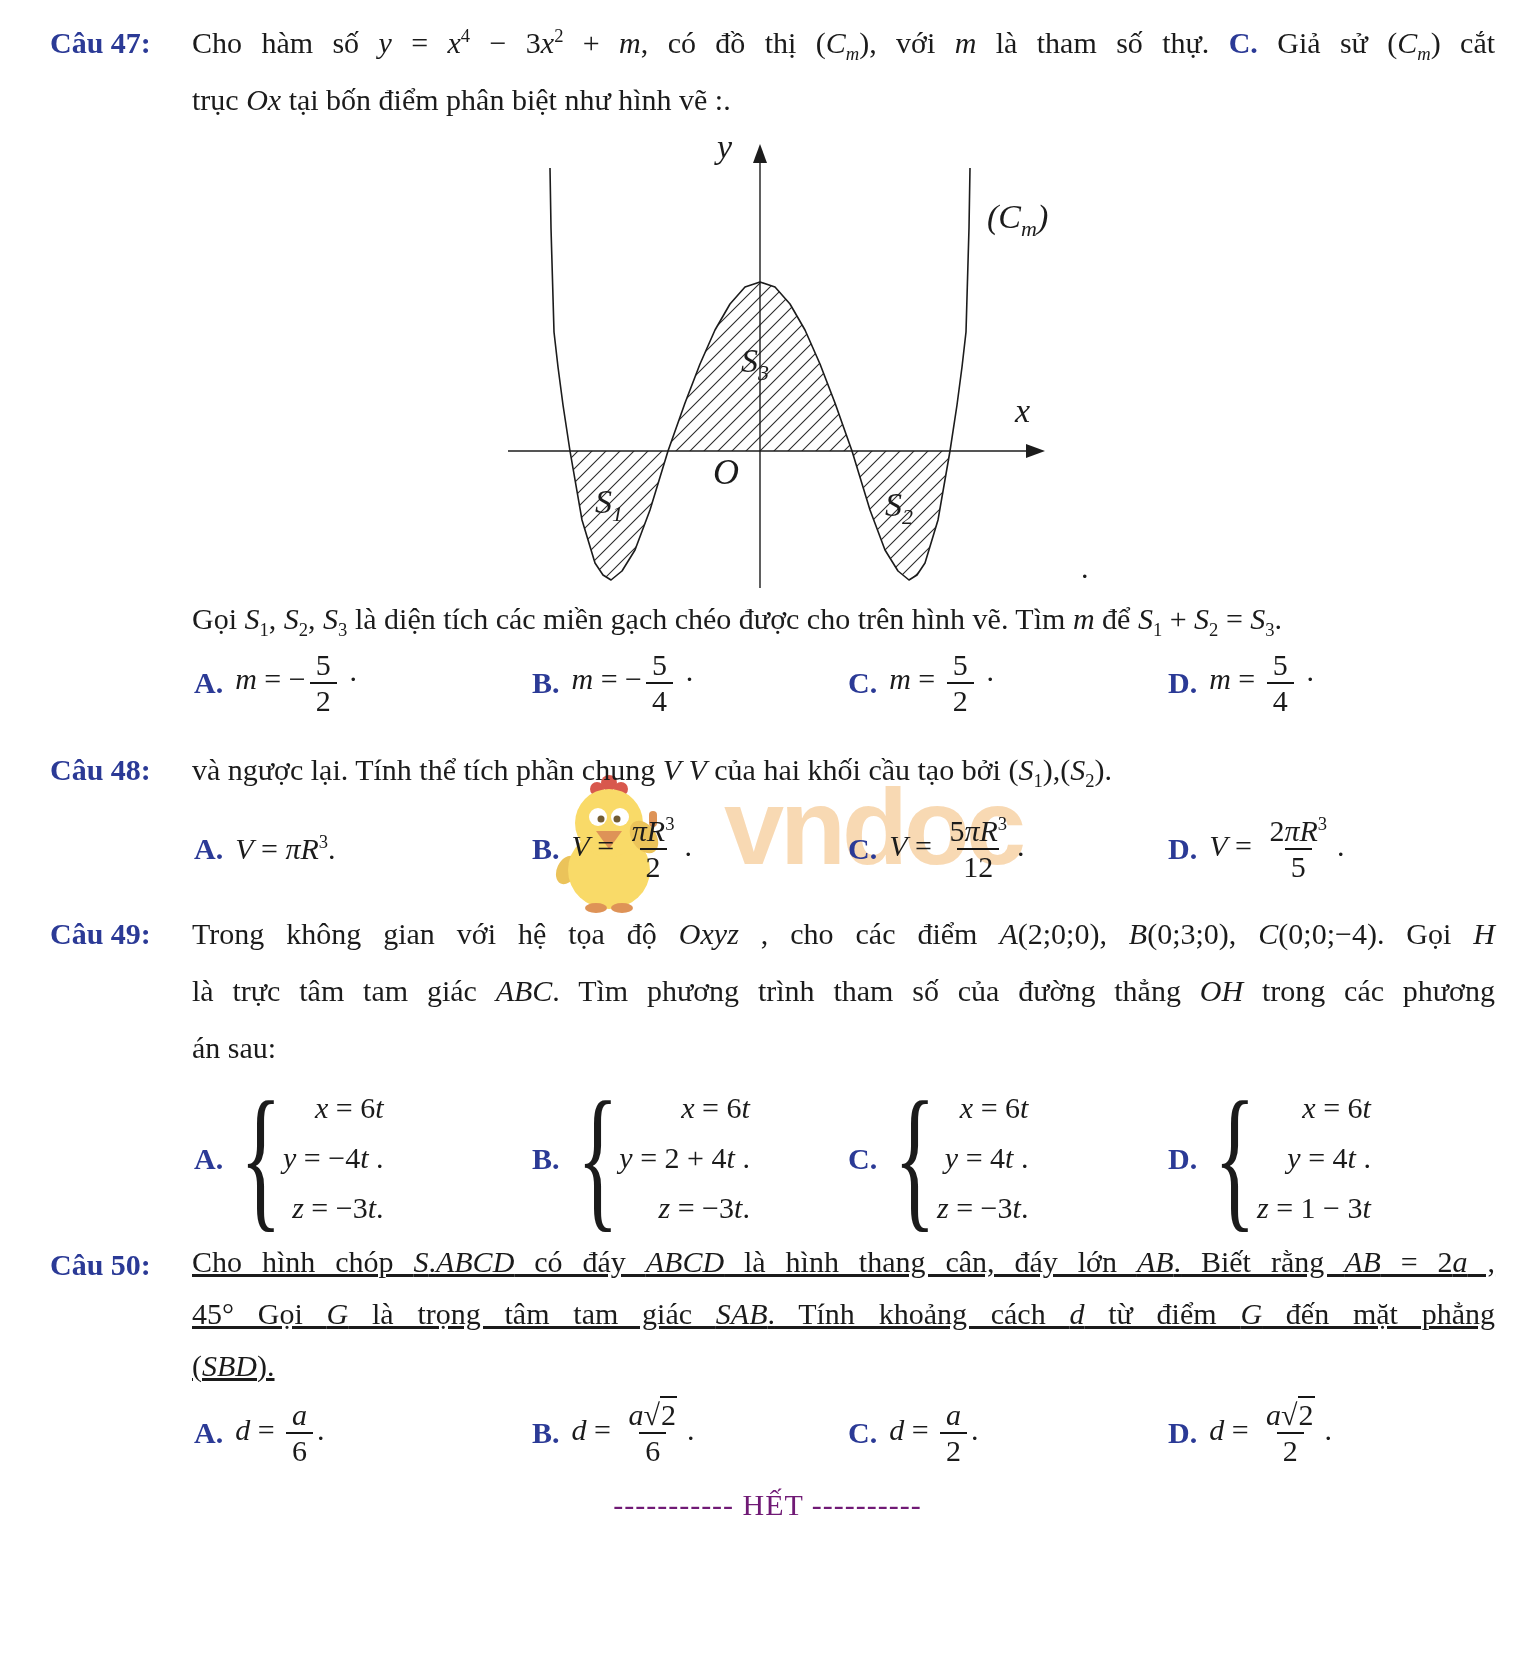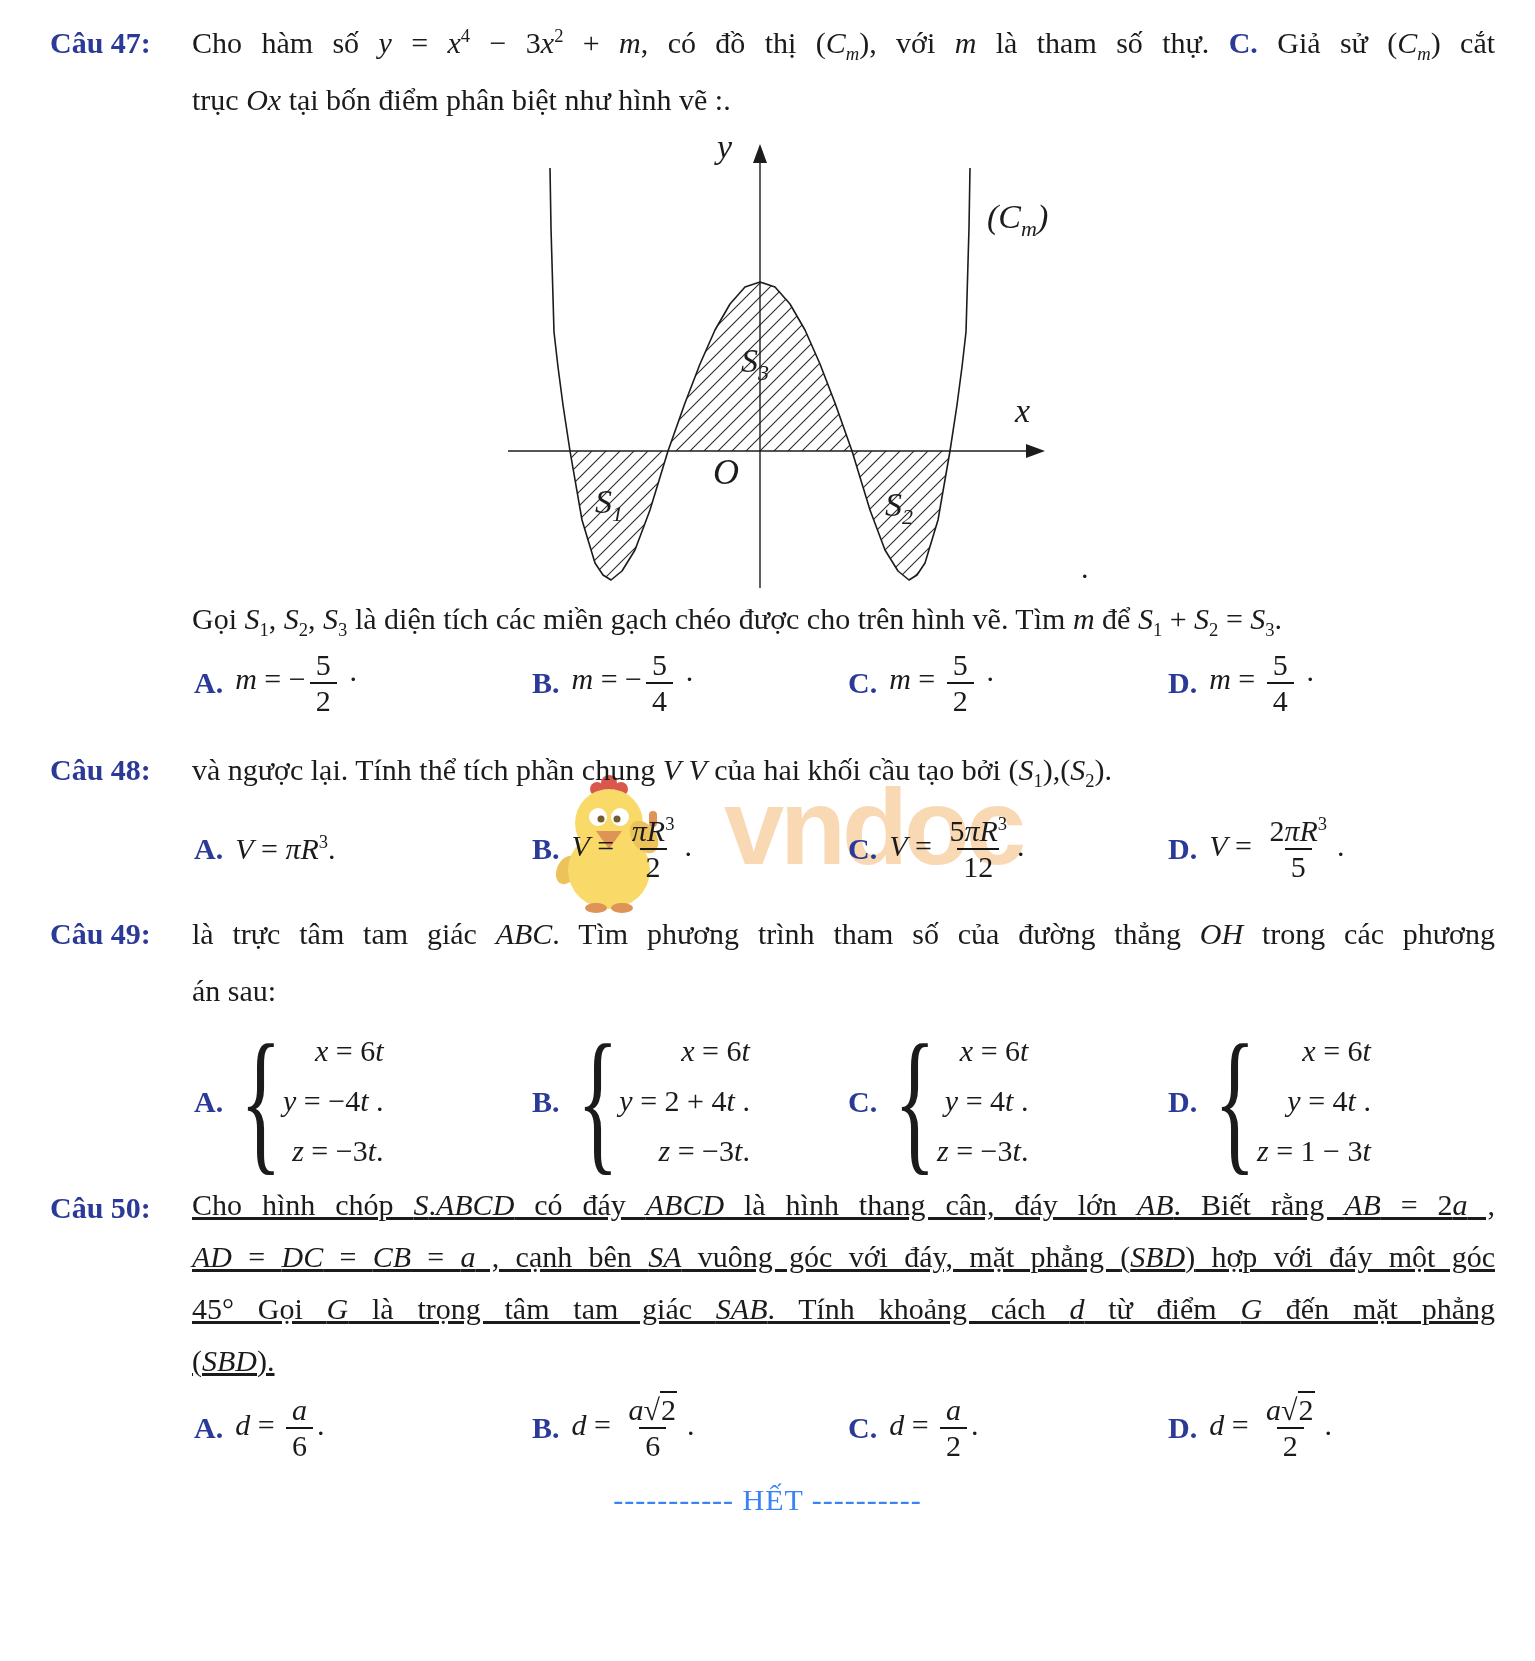--- a/index.html
+++ b/index.html
@@ -55,21 +55,21 @@
   .q48{margin-top:24px;}
   .q49{margin-top:22px;}
   .q50{margin-top:10px;}
   .q50 .line{min-height:52px; line-height:52px;text-decoration:underline;}
   .gline{line-height:50px; min-height:50px; margin-top:6px;}
   .opts-q47{margin-top:4px;}
   .opts-q48{margin-top:16px;}
   .opts-q49{margin-top:14px;}
   .opts-q50{margin-top:6px;}
   .footer{
-    margin-top:8px; text-align:center; font-size:30px; color:#3b82f6;
+    margin-top:8px; text-align:center; font-size:30px; color:#701a75;
     letter-spacing:1px;
   }
 </style>
 </head>
 <body>
 
 <div class="page">
 
   <div class="watermark">
     <svg width="120" height="145" viewBox="0 0 120 145" opacity="0.85">
@@ -192,20 +192,21 @@
           <b class="olabel">D.</b>
           <span class="m-exp"><span class="m"><i>V</i> = <span class="frac">
                 <span class="num">2<i>πR</i><sup>3</sup></span>
                 <span class="den">5</span>
               </span>.</span></span>
         </div>
     </div>
 
     <section class="q q49">
       <b class="qlabel">Câu 49:</b>
+      <div class="line jline">Trong không gian với hệ tọa độ <span class="m"><i>Oxyz</i></span> , cho các điểm <span class="m"><i>A</i>(2;0;0), <i>B</i>(0;3;0), <i>C</i>(0;0;−4).</span> Gọi <span class="m"><i>H</i></span></div>
       <div class="line jline">là trực tâm tam giác <span class="m"><i>ABC</i>.</span> Tìm phương trình tham số của đường thẳng <span class="m"><i>OH</i></span> trong các phương</div>
       <div class="line">án sau:</div>
     </section>
     <div class="opts opts-q49">
       <div class="opt">
         <b class="olabel">A.</b>
         <span class="sys">
             <span class="brace">{</span>
             <span class="slines">
           <span><span class="m"><i>x</i> = 6<i>t</i></span></span>
@@ -245,21 +246,20 @@
           <span><span class="m"><i>y</i> = 4<i>t</i></span>  .</span>
           <span><span class="m"><i>z</i> = 1 − 3<i>t</i></span></span>
         </span>
           </span>
       </div>
     </div>
 
     <section class="q q50">
       <b class="qlabel">Câu 50:</b>
       <div class="line jline">Cho hình chóp <span class="m"><i>S</i>.<i>ABCD</i></span> có đáy <span class="m"><i>ABCD</i></span> là hình thang cân, đáy lớn <span class="m"><i>AB</i>.</span> Biết rằng <span class="m"><i>AB</i> = 2<i>a</i></span> ,</div>
-      <div class="line jline"><span class="m"><i>AD</i> = <i>DC</i> = <i>CB</i> = <i>a</i></span> , cạnh bên <span class="m"><i>SA</i></span> vuông góc với đáy, mặt phẳng <span class="m">(<i>SBD</i>)</span> hợp với đáy một góc</div>
       <div class="line jline">45° Gọi <span class="m"><i>G</i></span> là trọng tâm tam giác <span class="m"><i>SAB</i>.</span> Tính khoảng cách <span class="m"><i>d</i></span> từ điểm <span class="m"><i>G</i></span> đến mặt phẳng</div>
       <div class="line"><span class="m">(<i>SBD</i>).</span></div>
     </section>
     <div class="opts opts-q50">
       <div class="opt">
           <b class="olabel">A.</b>
           <span class="m-exp"><span class="m"><i>d</i> = <span class="frac">
                 <span class="num"><i>a</i></span>
                 <span class="den">6</span>
               </span>.</span></span>

